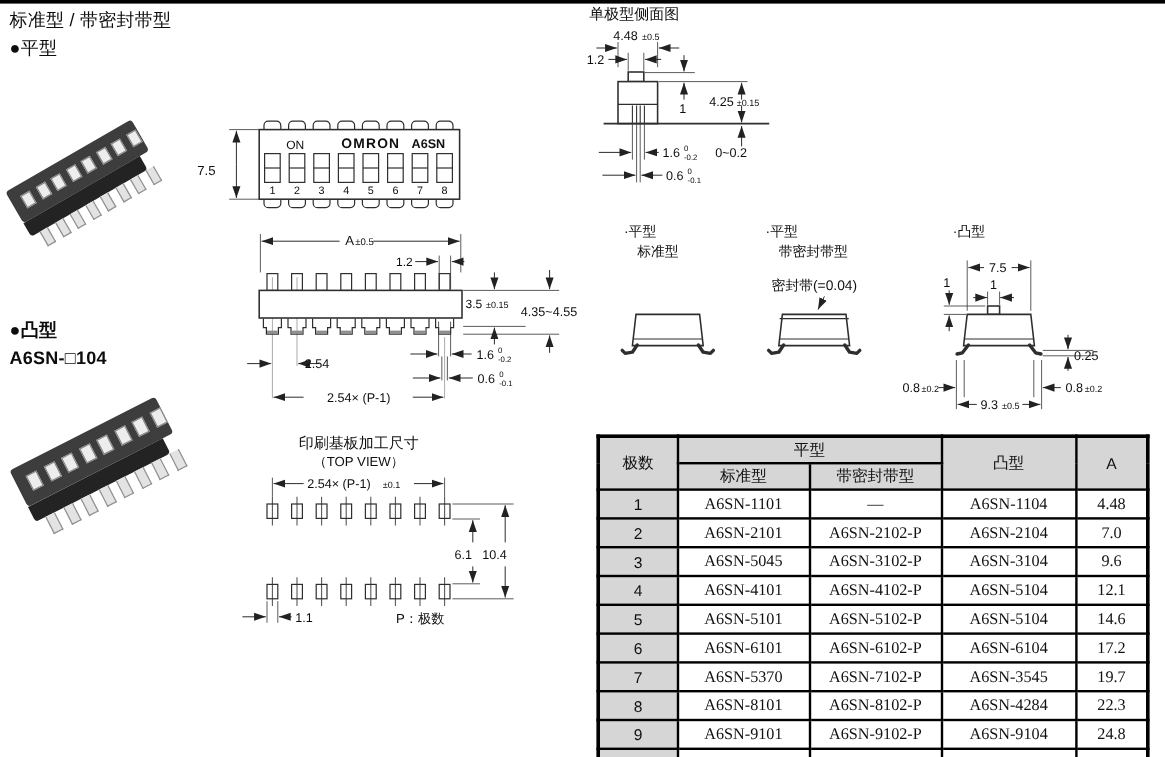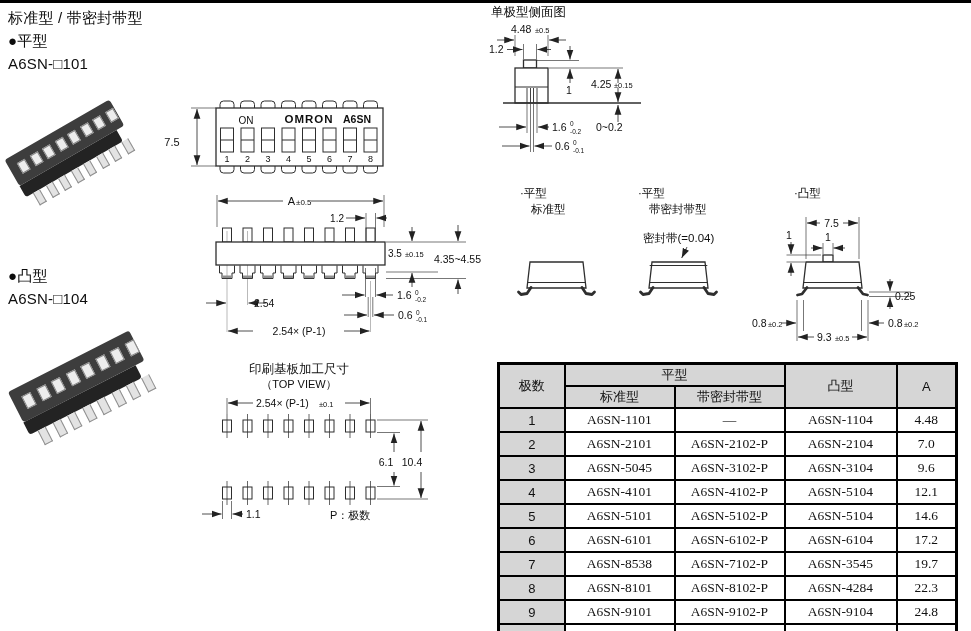--- a/index.html
+++ b/index.html
@@ -5,21 +5,21 @@
   html,body{margin:0;padding:0;}
   body{
     width:971px;height:631px;position:relative;overflow:hidden;background:#fff;
     font-family:"Liberation Sans","DejaVu Sans",sans-serif;color:#111;
   }
   .abs{position:absolute;}
   #topbar{left:0;top:0;width:971px;height:3px;background:#000;}
   
   .headblock{font-size:15px;line-height:23px;color:#0d0d0d;letter-spacing:0.2px;}
   #flat-head{left:8px;top:6px;}
-  #raised-head{left:8px;top:264px;}
+  #raised-head{left:8px;top:264px;font-weight:bold;}
   
   .dip{position:absolute;}
   .dip .face{position:absolute;left:0;top:0;display:flex;align-items:center;border-radius:3px;background:#3d3d3d;}
   .dip .act{background:#ededed;border:1px solid #858585;}
   .dip .side{position:absolute;left:0;background:#232323;border-radius:0 0 3px 3px;}
   .dip .pins{position:absolute;display:flex;}
   .dip .pin{background:#e3e3e3;border:1px solid #8f8f8f;border-top:none;}
   
   #draw{left:0;top:0;}
   #draw text{fill:#0f0f0f;}
@@ -38,21 +38,20 @@
   table.spec td.pole{background:#d6d6d6;font-family:"Liberation Sans",sans-serif;font-size:13px;}
 </style>
 </head>
 <body>
 
 <div id="topbar" class="abs"></div>
 
 <div id="flat-head" class="abs headblock">
   <div>标准型 / 带密封带型</div>
   <div>●平型</div>
-  <div>A6SN-□101</div>
 </div>
 
 <div class="abs dip" id="photo1" style="left:4px;top:94px;width:128px;height:122px;">
   <div style="position:absolute;left:8px;top:34px;width:112px;height:60px;transform:rotate(-30deg);">
     <div class="face" style="width:112px;height:30px;gap:5.5px;padding-left:9px;">
       <span class="act" style="width:7px;height:10px;"></span>
         <span class="act" style="width:7px;height:10px;"></span>
         <span class="act" style="width:7px;height:10px;"></span>
         <span class="act" style="width:7px;height:10px;"></span>
         <span class="act" style="width:7px;height:10px;"></span>
@@ -471,21 +470,21 @@
         </tr>
     <tr>
           <td class="pole">6</td>
           <td>A6SN-6101</td>
           <td>A6SN-6102-P</td>
           <td>A6SN-6104</td>
           <td>17.2</td>
         </tr>
     <tr>
           <td class="pole">7</td>
-          <td>A6SN-8538</td>
+          <td>A6SN-5370</td>
           <td>A6SN-7102-P</td>
           <td>A6SN-3545</td>
           <td>19.7</td>
         </tr>
     <tr>
           <td class="pole">8</td>
           <td>A6SN-8101</td>
           <td>A6SN-8102-P</td>
           <td>A6SN-4284</td>
           <td>22.3</td>

